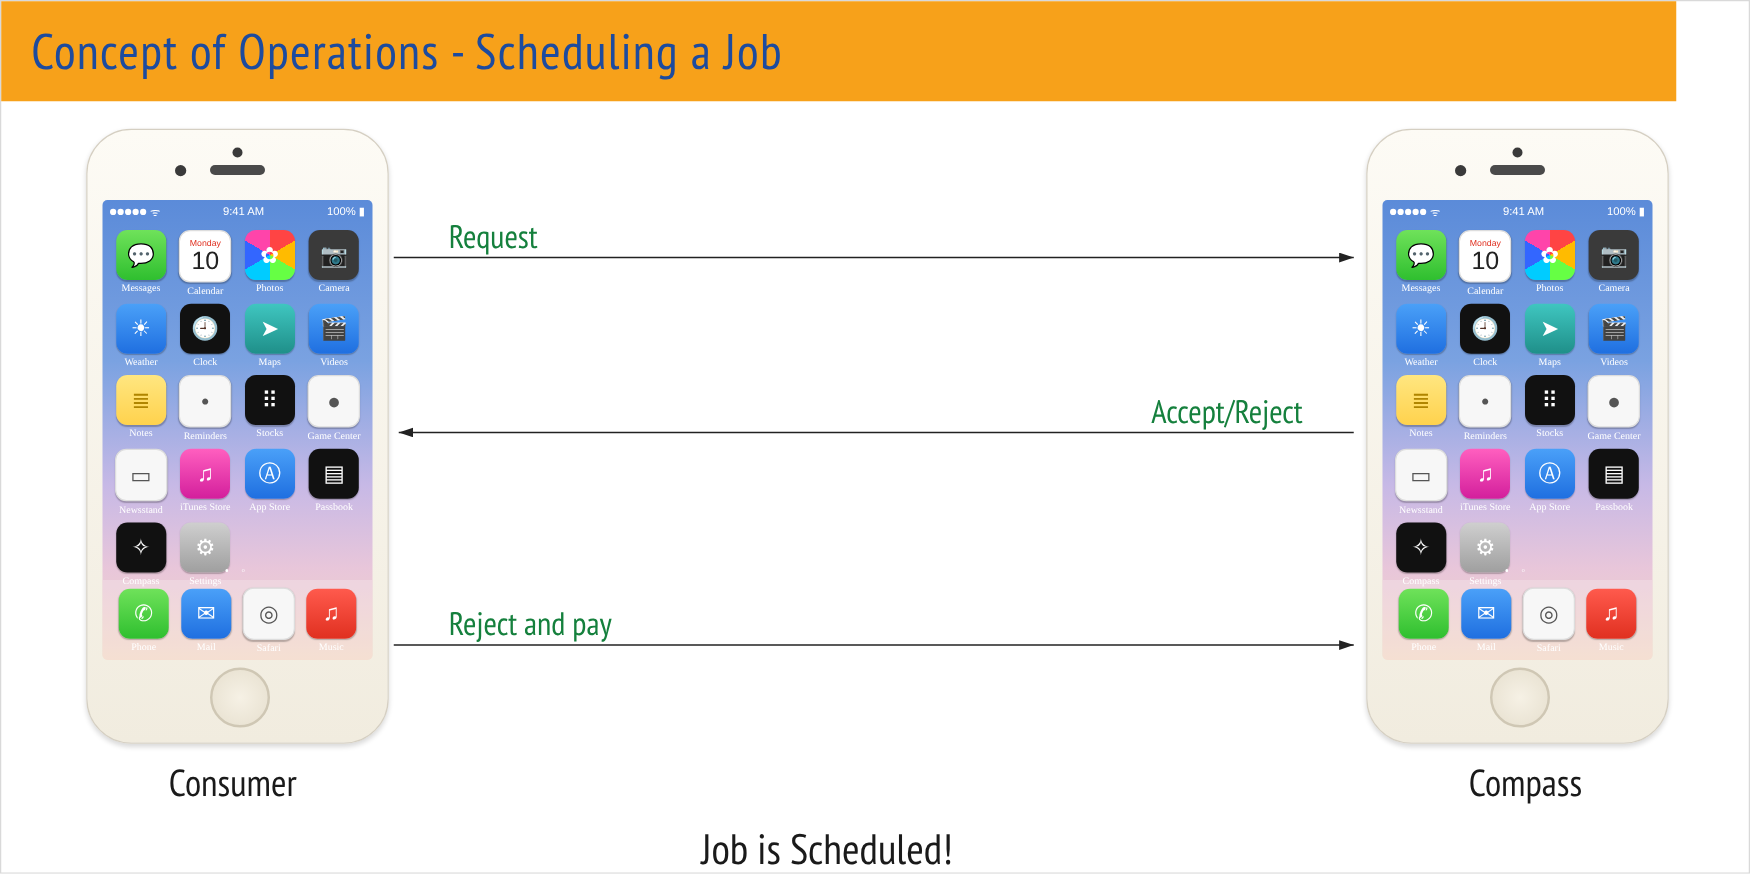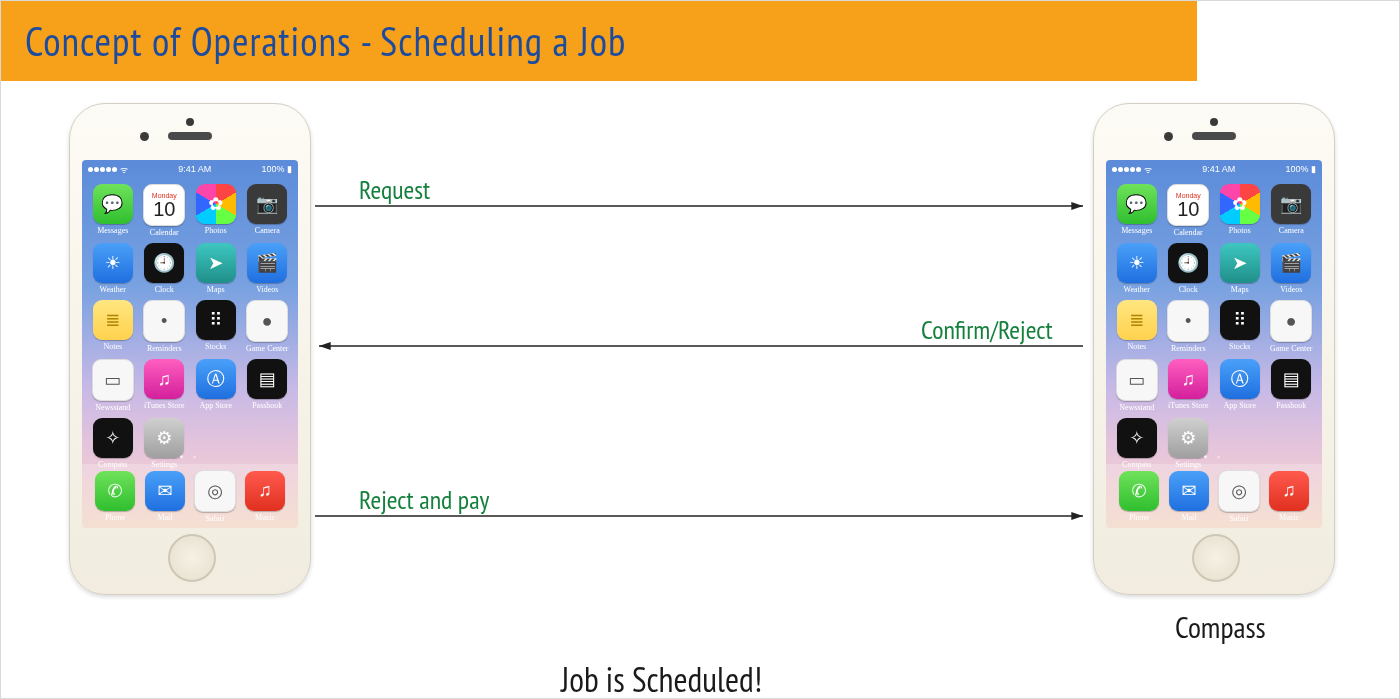--- a/index.html
+++ b/index.html
@@ -1,19 +1,19 @@
 <!DOCTYPE html>
 <html><head>
 <meta charset="utf-8">
 <style>
   html,body{margin:0;padding:0;width:1400px;height:699px;font-family:"PT Sans Narrow","Arial Narrow",Arial,sans-serif;background:#fff;overflow:hidden;}
   .stage{position:relative;width:1400px;height:699px;background:#fff;border:1px solid #d9d9d9;box-sizing:border-box;}
 
   
-  .titlebar{position:absolute;left:0;top:0;width:1196px;height:80px;background:#f7a11a;}
+  .titlebar{position:absolute;left:0;top:0;width:1340px;height:80px;background:#f7a11a;}
   .titlebar h1{margin:0;padding:14px 0 0 24px;font-weight:400;font-size:40px;letter-spacing:1px;color:#1d4b9e;font-stretch:condensed;}
 
   
   .phone{position:absolute;width:240px;height:490px;border-radius:36px;border:1px solid #d5cfc2;background:linear-gradient(#fdfbf5,#f1ecdf);box-shadow:0 2px 4px rgba(0,0,0,.15);}
   .phone .speaker{position:absolute;top:28px;left:50%;width:44px;height:8px;margin-left:-22px;border-radius:4px;background:#4a4a4a;}
   .phone .cam{position:absolute;top:28px;left:50%;margin-left:-50px;width:9px;height:9px;border-radius:50%;background:#3a3a3a;}
   .phone .sensor{position:absolute;top:14px;left:50%;margin-left:-4px;width:8px;height:8px;border-radius:50%;background:#3a3a3a;}
   .phone .home{position:absolute;bottom:12px;left:50%;margin-left:-22px;width:44px;height:44px;border-radius:50%;border:2px solid #cfc7b4;background:radial-gradient(#f6f1e5,#e6dfce);}
   .screen{position:absolute;top:56px;left:12px;right:12px;bottom:66px;border-radius:4px;overflow:hidden;background:linear-gradient(180deg,#5b8bd9 0%,#7aa2e1 35%,#c7b9e6 62%,#e8c6da 80%,#f2d7c6 100%);}
   .statusbar{height:18px;background:rgba(0,0,0,.0);color:#fff;font-size:9px;display:flex;align-items:center;justify-content:space-between;padding:0 6px;font-family:Arial,sans-serif;}
@@ -312,23 +312,24 @@
   <div class="arrow-label" style="left:358px;top:172px">Request</div>
 
   <svg class="arrow-svg" style="left:314px;top:338px;width:772px;height:14px">
     <defs>
         <marker id="ahL" markerWidth="10" markerHeight="10" refX="9" refY="3" orient="auto">
           <path d="M0,0 L9,3 L0,6 Z" fill="#222"></path>
         </marker>
       </defs>
     <line x1="768" y1="7" x2="4" y2="7" stroke="#222" stroke-width="1.3" marker-end="url(#ahL)"></line>
   </svg>
-  <div class="arrow-label" style="left:920px;top:312px">Confirm/Reject</div>
+  <div class="arrow-label" style="left:920px;top:312px">Accept/Reject</div>
 
   <svg class="arrow-svg" style="left:314px;top:508px;width:772px;height:14px">
     <line x1="0" y1="7" x2="768" y2="7" stroke="#222" stroke-width="1.3" marker-end="url(#ahR)"></line>
   </svg>
   <div class="arrow-label" style="left:358px;top:482px">Reject and pay</div>
 
+  <div class="caption" style="left:134px;top:606px">Consumer</div>
   <div class="caption" style="left:1174px;top:606px">Compass</div>
   <div class="caption" style="left:560px;top:656px;font-size:34px">Job is Scheduled!</div>
 
 </div>
 
 </body></html>

